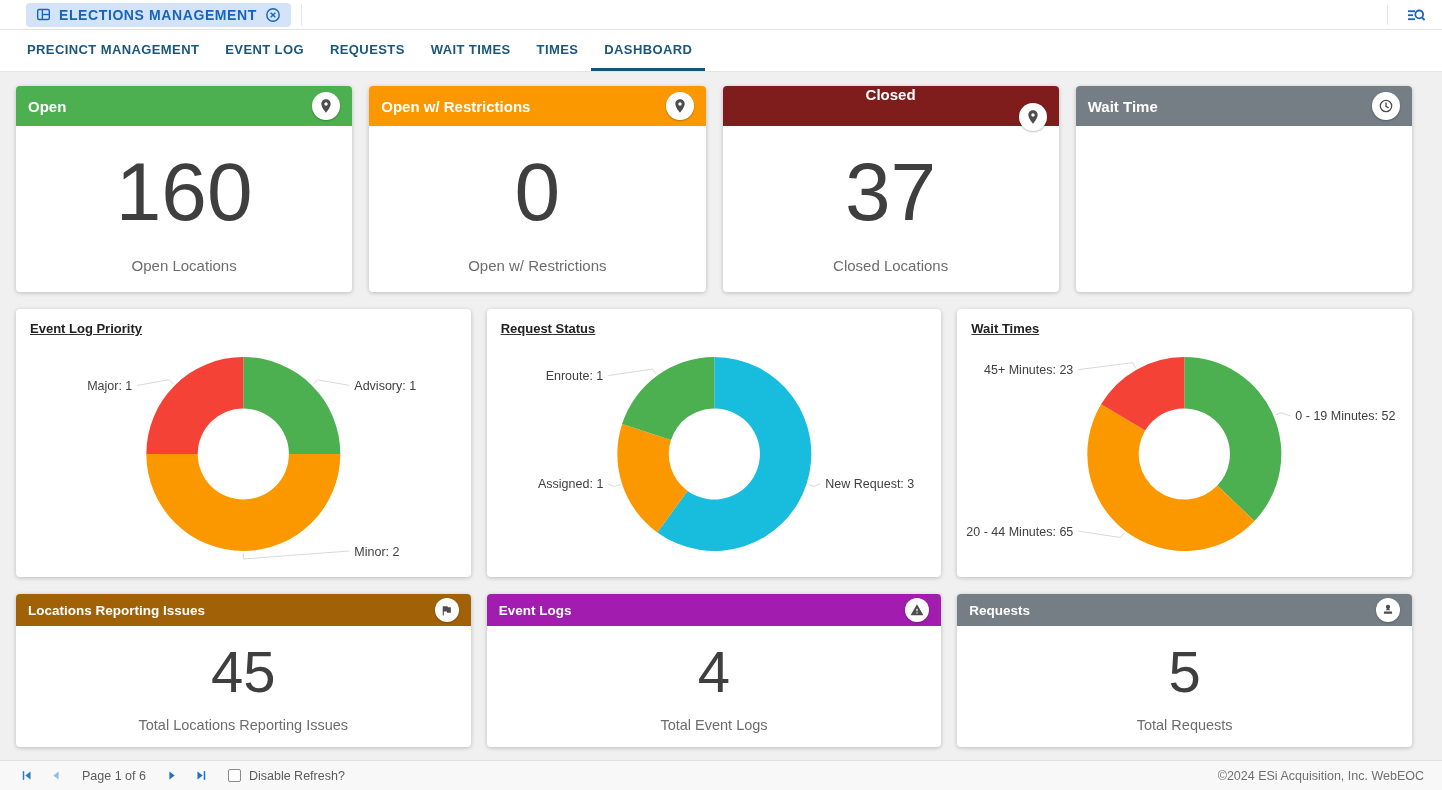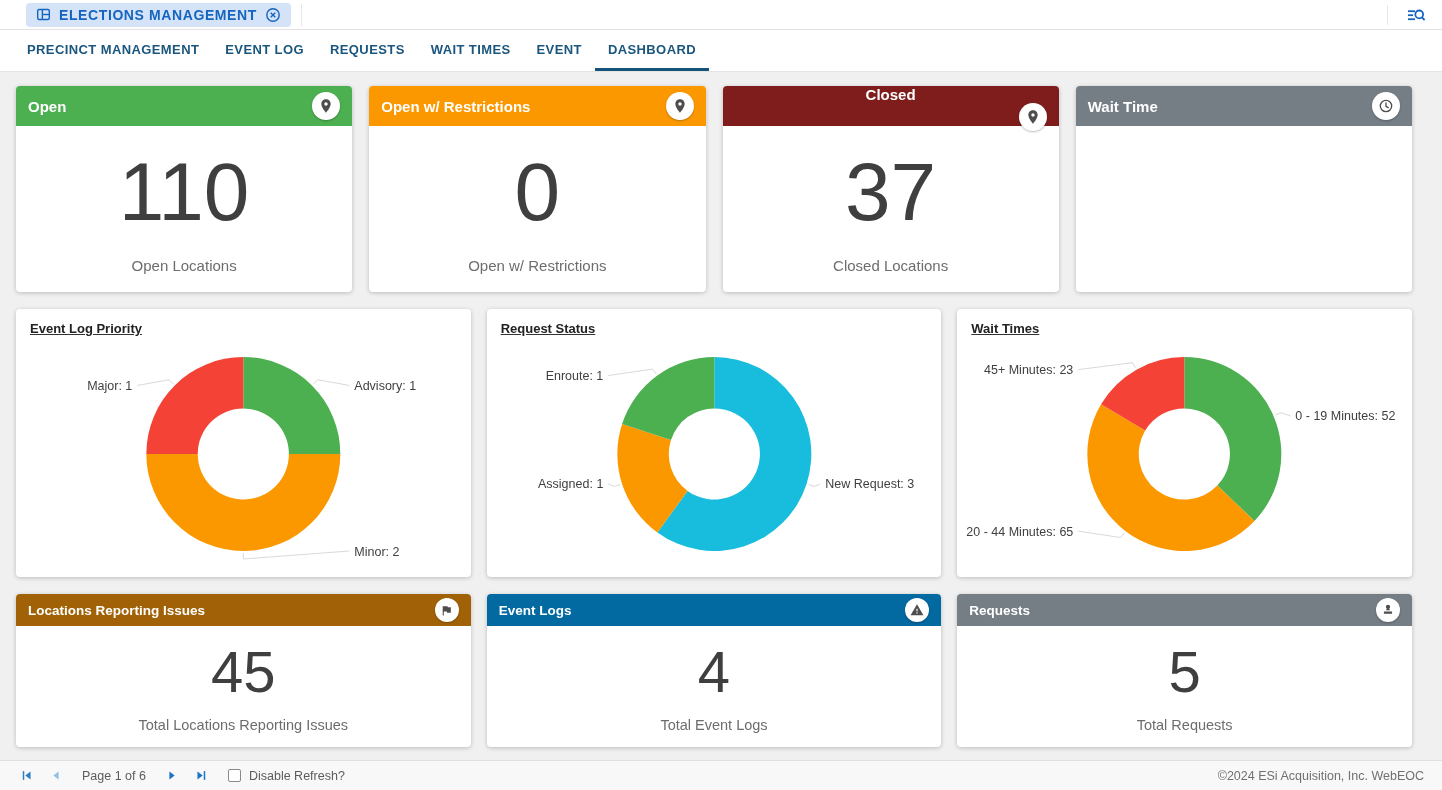--- a/index.html
+++ b/index.html
@@ -132,39 +132,39 @@
       <line x1="15.9" y1="12.3" x2="18.6" y2="15" stroke="#1565c0" stroke-width="1.8"></line>
     </svg>
   </div>
 </div>
 
 <div class="tabbar">
   <div class="tab">PRECINCT MANAGEMENT</div>
   <div class="tab">EVENT LOG</div>
   <div class="tab">REQUESTS</div>
   <div class="tab">WAIT TIMES</div>
-  <div class="tab">EVENT</div>
+  <div class="tab">TIMES</div>
   <div class="tab active">DASHBOARD</div>
 </div>
 
 <div class="content">
 
   <div class="row row-stats-top">
 
     <div class="card">
       <div class="card-header" style="background: rgb(76, 175, 80);">
         <span>Open</span>
         <span class="hdr-icon-circle">
           <svg width="16" height="16" viewBox="0 0 24 24">
             <path d="M12 2C8.1 2 5 5.1 5 9c0 5.2 7 13 7 13s7-7.8 7-13c0-3.9-3.1-7-7-7zm0 9.5c-1.4 0-2.5-1.1-2.5-2.5S10.6 6.5 12 6.5s2.5 1.1 2.5 2.5-1.1 2.5-2.5 2.5z" fill="#4d4d4d"></path>
           </svg>
         </span>
       </div>
       <div class="card-body">
-        <div class="big-number">110</div>
+        <div class="big-number">160</div>
         <div class="caption">Open Locations</div>
       </div>
     </div>
 
     <div class="card">
       <div class="card-header" style="background: rgb(251, 152, 0);">
         <span>Open w/ Restrictions</span>
         <span class="hdr-icon-circle">
           <svg width="16" height="16" viewBox="0 0 24 24">
             <path d="M12 2C8.1 2 5 5.1 5 9c0 5.2 7 13 7 13s7-7.8 7-13c0-3.9-3.1-7-7-7zm0 9.5c-1.4 0-2.5-1.1-2.5-2.5S10.6 6.5 12 6.5s2.5 1.1 2.5 2.5-1.1 2.5-2.5 2.5z" fill="#4d4d4d"></path>
@@ -261,21 +261,21 @@
           </svg>
         </span>
       </div>
       <div class="card-body">
         <div class="big-number">45</div>
         <div class="caption">Total Locations Reporting Issues</div>
       </div>
     </div>
 
     <div class="card">
-      <div class="card-header" style="background: #0369a1;">
+      <div class="card-header" style="background: #a21caf;">
         <span>Event Logs</span>
         <span class="hdr-icon-circle">
           <svg width="14" height="14" viewBox="0 0 24 24">
             <path d="M1 21h22L12 2 1 21zm12-3h-2v-2h2v2zm0-4h-2v-4h2v4z" fill="#4d4d4d"></path>
           </svg>
         </span>
       </div>
       <div class="card-body">
         <div class="big-number">4</div>
         <div class="caption">Total Event Logs</div>

